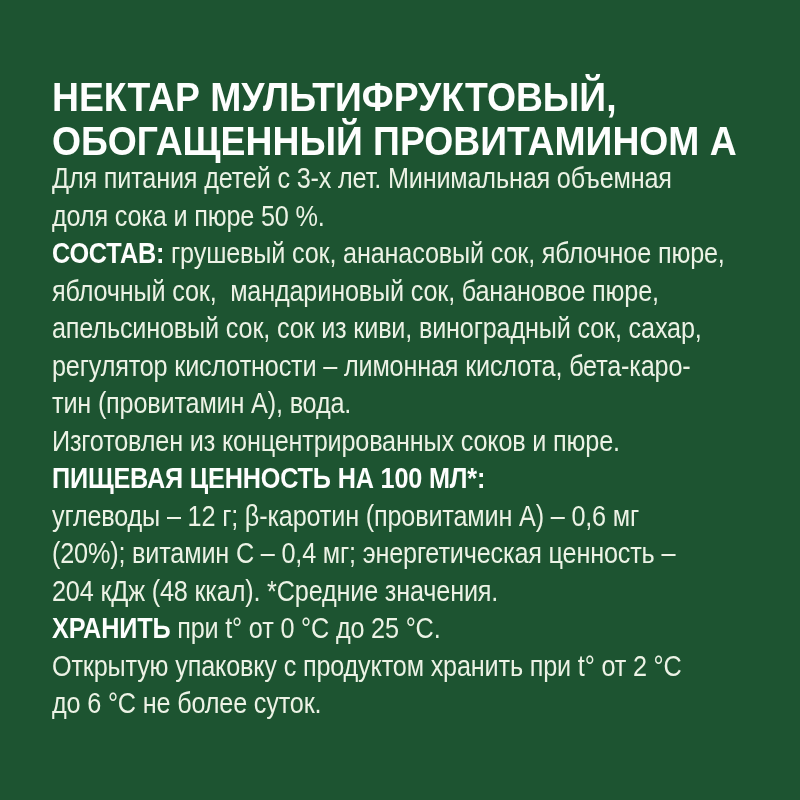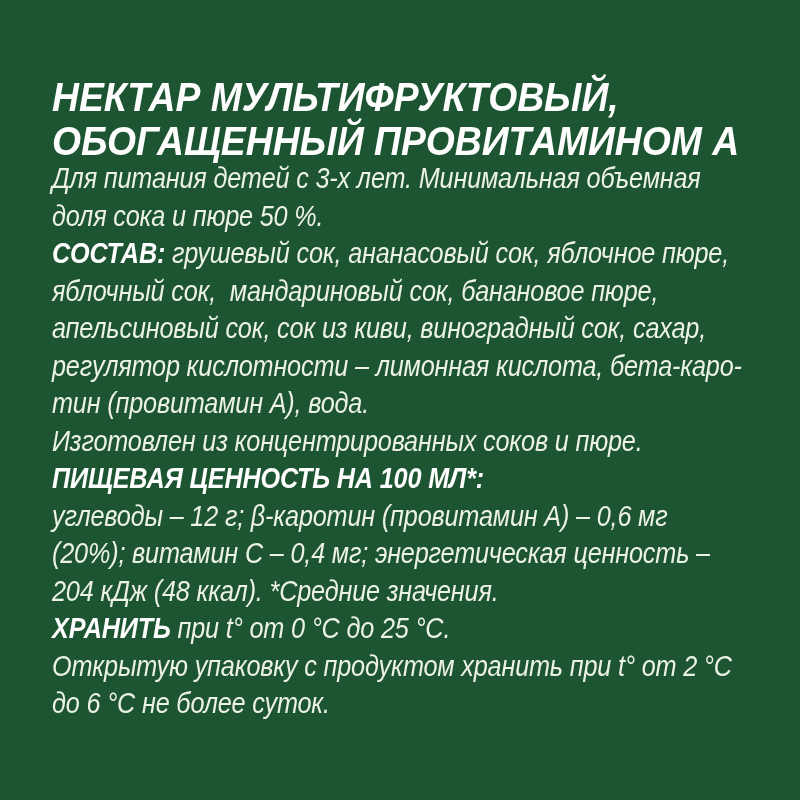--- a/index.html
+++ b/index.html
@@ -13,21 +13,20 @@
     background:var(--background);
     overflow:hidden;
     position:relative;
     font-family:"Liberation Sans","DejaVu Sans",sans-serif;
   }
   .label-block{
     position:absolute;
     left:52px;
     top:75px;
     width:740px;
-    font-style:italic;
   }
   .title-line{
     font-size:41px;
     line-height:44px;
     font-weight:700;
     color:var(--title-text);
     white-space:nowrap;
     transform:scaleX(0.91);
     transform-origin:0 50%;
     margin:0;

